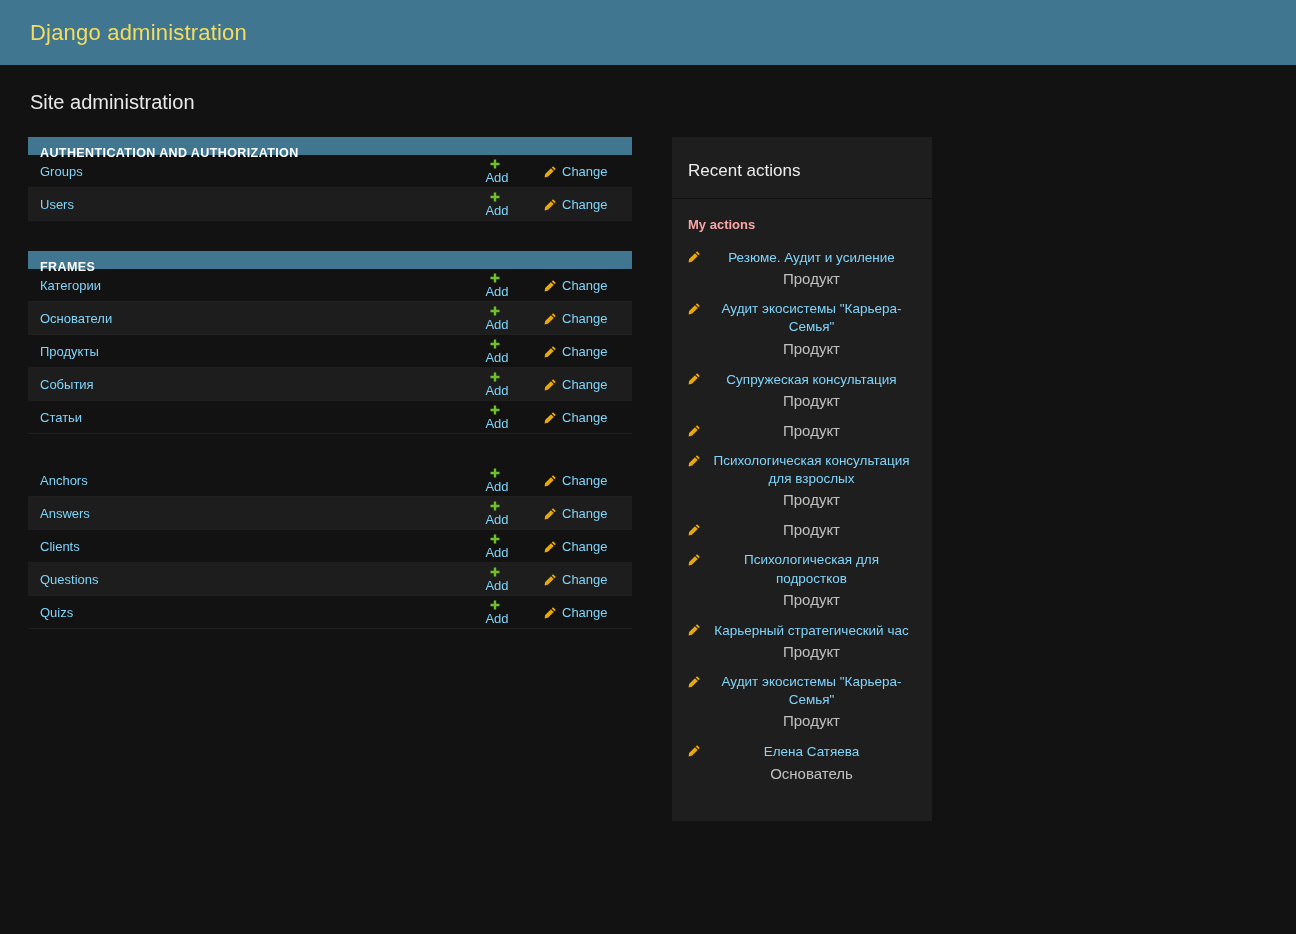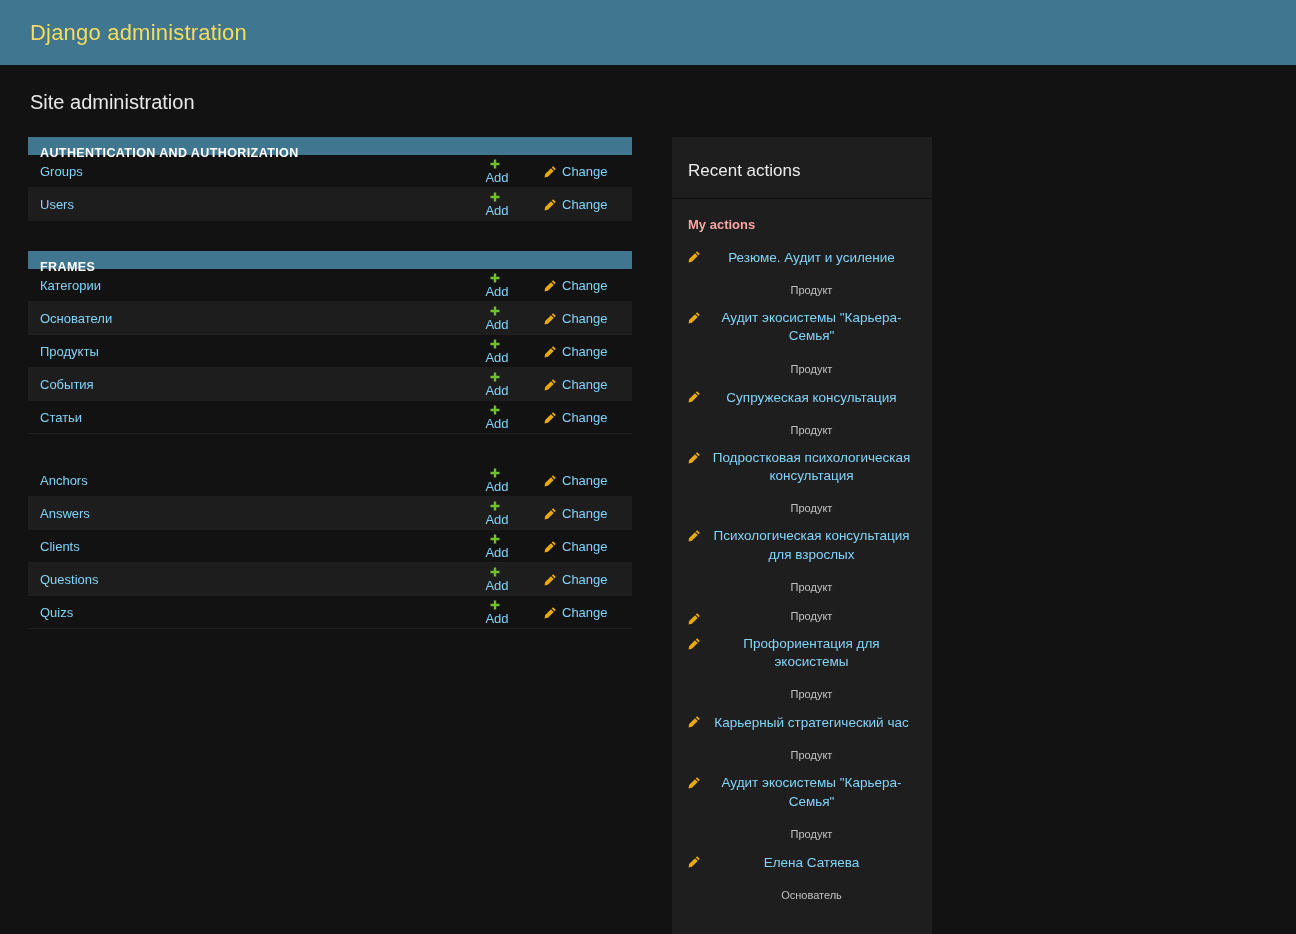--- a/index.html
+++ b/index.html
@@ -124,22 +124,22 @@
   .recent-link {
     color: #81d4fa;
     font-size: 13.5px;
     line-height: 1.35;
     text-decoration: none;
     cursor: pointer;
     display: inline-block;
   }
   .recent-type {
     color: #c0c0c0;
-    font-size: 11px;
-    margin-top: 17px;
+    font-size: 15px;
+    margin-top: 3px;
   }
 </style>
 </head>
 <body>
 
 <header id="site-header">
   <a id="branding">Django administration</a>
 </header>
 
 <div id="content">
@@ -447,21 +447,20 @@
     <a class="recent-link">Супружеская консультация</a>
     <div class="recent-type">Продукт</div>
   </li>
 
   <li class="recent-item">
     <span class="icon">
       <svg width="13" height="13" viewBox="0 0 16 16">
                 <path fill="#e8a90b" d="M11.2 1.4l3.4 3.4-1.7 1.7-3.4-3.4zM8.6 4l3.4 3.4-7.2 7.2-4.1.7.7-4.1z"></path>
               </svg>
     </span>
-    <a class="recent-link">Подростковая психологическая консультация</a>
     <div class="recent-type">Продукт</div>
   </li>
 
   <li class="recent-item">
     <span class="icon">
       <svg width="13" height="13" viewBox="0 0 16 16">
                 <path fill="#e8a90b" d="M11.2 1.4l3.4 3.4-1.7 1.7-3.4-3.4zM8.6 4l3.4 3.4-7.2 7.2-4.1.7.7-4.1z"></path>
               </svg>
     </span>
     <a class="recent-link">Психологическая консультация для взрослых</a>
@@ -476,21 +475,21 @@
     </span>
     <div class="recent-type">Продукт</div>
   </li>
 
   <li class="recent-item">
     <span class="icon">
       <svg width="13" height="13" viewBox="0 0 16 16">
                 <path fill="#e8a90b" d="M11.2 1.4l3.4 3.4-1.7 1.7-3.4-3.4zM8.6 4l3.4 3.4-7.2 7.2-4.1.7.7-4.1z"></path>
               </svg>
     </span>
-    <a class="recent-link">Профориентация для экосистемы</a>
+    <a class="recent-link">Психологическая для подростков</a>
     <div class="recent-type">Продукт</div>
   </li>
 
   <li class="recent-item">
     <span class="icon">
       <svg width="13" height="13" viewBox="0 0 16 16">
                 <path fill="#e8a90b" d="M11.2 1.4l3.4 3.4-1.7 1.7-3.4-3.4zM8.6 4l3.4 3.4-7.2 7.2-4.1.7.7-4.1z"></path>
               </svg>
     </span>
     <a class="recent-link">Карьерный стратегический час</a>

